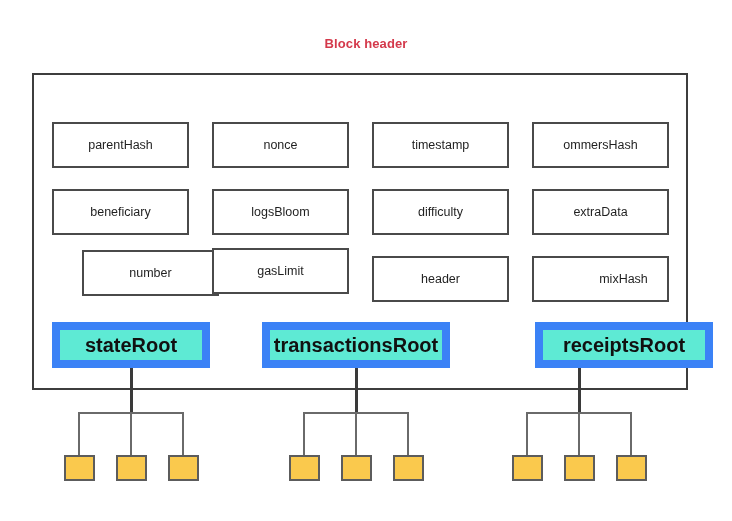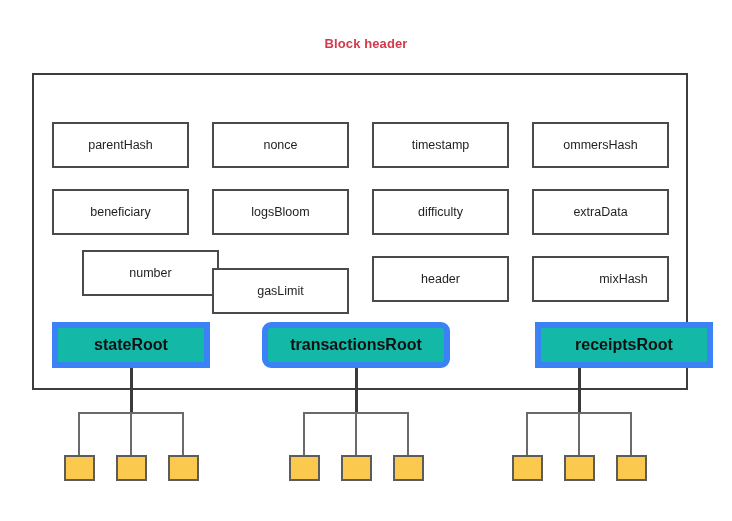--- a/index.html
+++ b/index.html
@@ -70,27 +70,27 @@
     justify-content: center;
     font-size: 12.5px;
     color: #1f1f1f;
     white-space: nowrap;
   }
 
   
   .root-box {
     position: absolute;
     height: 46px;
-    border: 6px solid #3b82f6;
-    background: #14b8a6;
+    border: 8px solid #3b82f6;
+    background: #5eead4;
     box-sizing: border-box;
     display: flex;
     align-items: center;
     justify-content: center;
-    font-size: 16px;
+    font-size: 20px;
     font-weight: bold;
     color: #111111;
     white-space: nowrap;
   }
 
   
   .stem {
     position: absolute;
     width: 3px;
     background: #3a3a3a;
@@ -146,21 +146,21 @@
       </div>
       <div class="field-box" style="left: 320px; top: 67px;">
         <span>difficulty</span>
       </div>
       <div class="field-box" style="left: 480px; top: 67px;">
         <span>extraData</span>
       </div>
       <div class="field-box" style="left: 0px; top: 128px; margin-left: 30px;">
         <span>number</span>
       </div>
-      <div class="field-box" style="left: 160px; top: 146px;">
+      <div class="field-box" style="left: 160px; top: 126px;">
         <span>gasLimit</span>
       </div>
       <div class="field-box" style="left: 320px; top: 134px;">
         <span>header</span>
       </div>
       <div class="field-box" style="left: 480px; top: 134px; padding-left: 46px;">
         <span>mixHash</span>
       </div>
     </div>
 
@@ -169,21 +169,21 @@
         <span>stateRoot</span>
       </div>
       <div class="stem" style="left: 129.5px; top: 368px; height: 44px;"></div>
       <div class="hbar" style="left: 79px; top: 412px; width: 104px;"></div>
       <div class="drop" style="left: 78px; top: 412px; height: 43px;"></div>
       <div class="leaf-box" style="left: 63.5px; top: 455px;"></div>
       <div class="drop" style="left: 130px; top: 412px; height: 43px;"></div>
       <div class="leaf-box" style="left: 115.5px; top: 455px;"></div>
       <div class="drop" style="left: 182px; top: 412px; height: 43px;"></div>
       <div class="leaf-box" style="left: 167.5px; top: 455px;"></div>
-      <div class="root-box" style="left: 262px; top: 322px; width: 188px; border-radius: 9px;">
+      <div class="root-box" style="left: 262px; top: 322px; width: 188px;">
         <span>transactionsRoot</span>
       </div>
       <div class="stem" style="left: 354.5px; top: 368px; height: 44px;"></div>
       <div class="hbar" style="left: 304px; top: 412px; width: 104px;"></div>
       <div class="drop" style="left: 303px; top: 412px; height: 43px;"></div>
       <div class="leaf-box" style="left: 288.5px; top: 455px;"></div>
       <div class="drop" style="left: 355px; top: 412px; height: 43px;"></div>
       <div class="leaf-box" style="left: 340.5px; top: 455px;"></div>
       <div class="drop" style="left: 407px; top: 412px; height: 43px;"></div>
       <div class="leaf-box" style="left: 392.5px; top: 455px;"></div>

